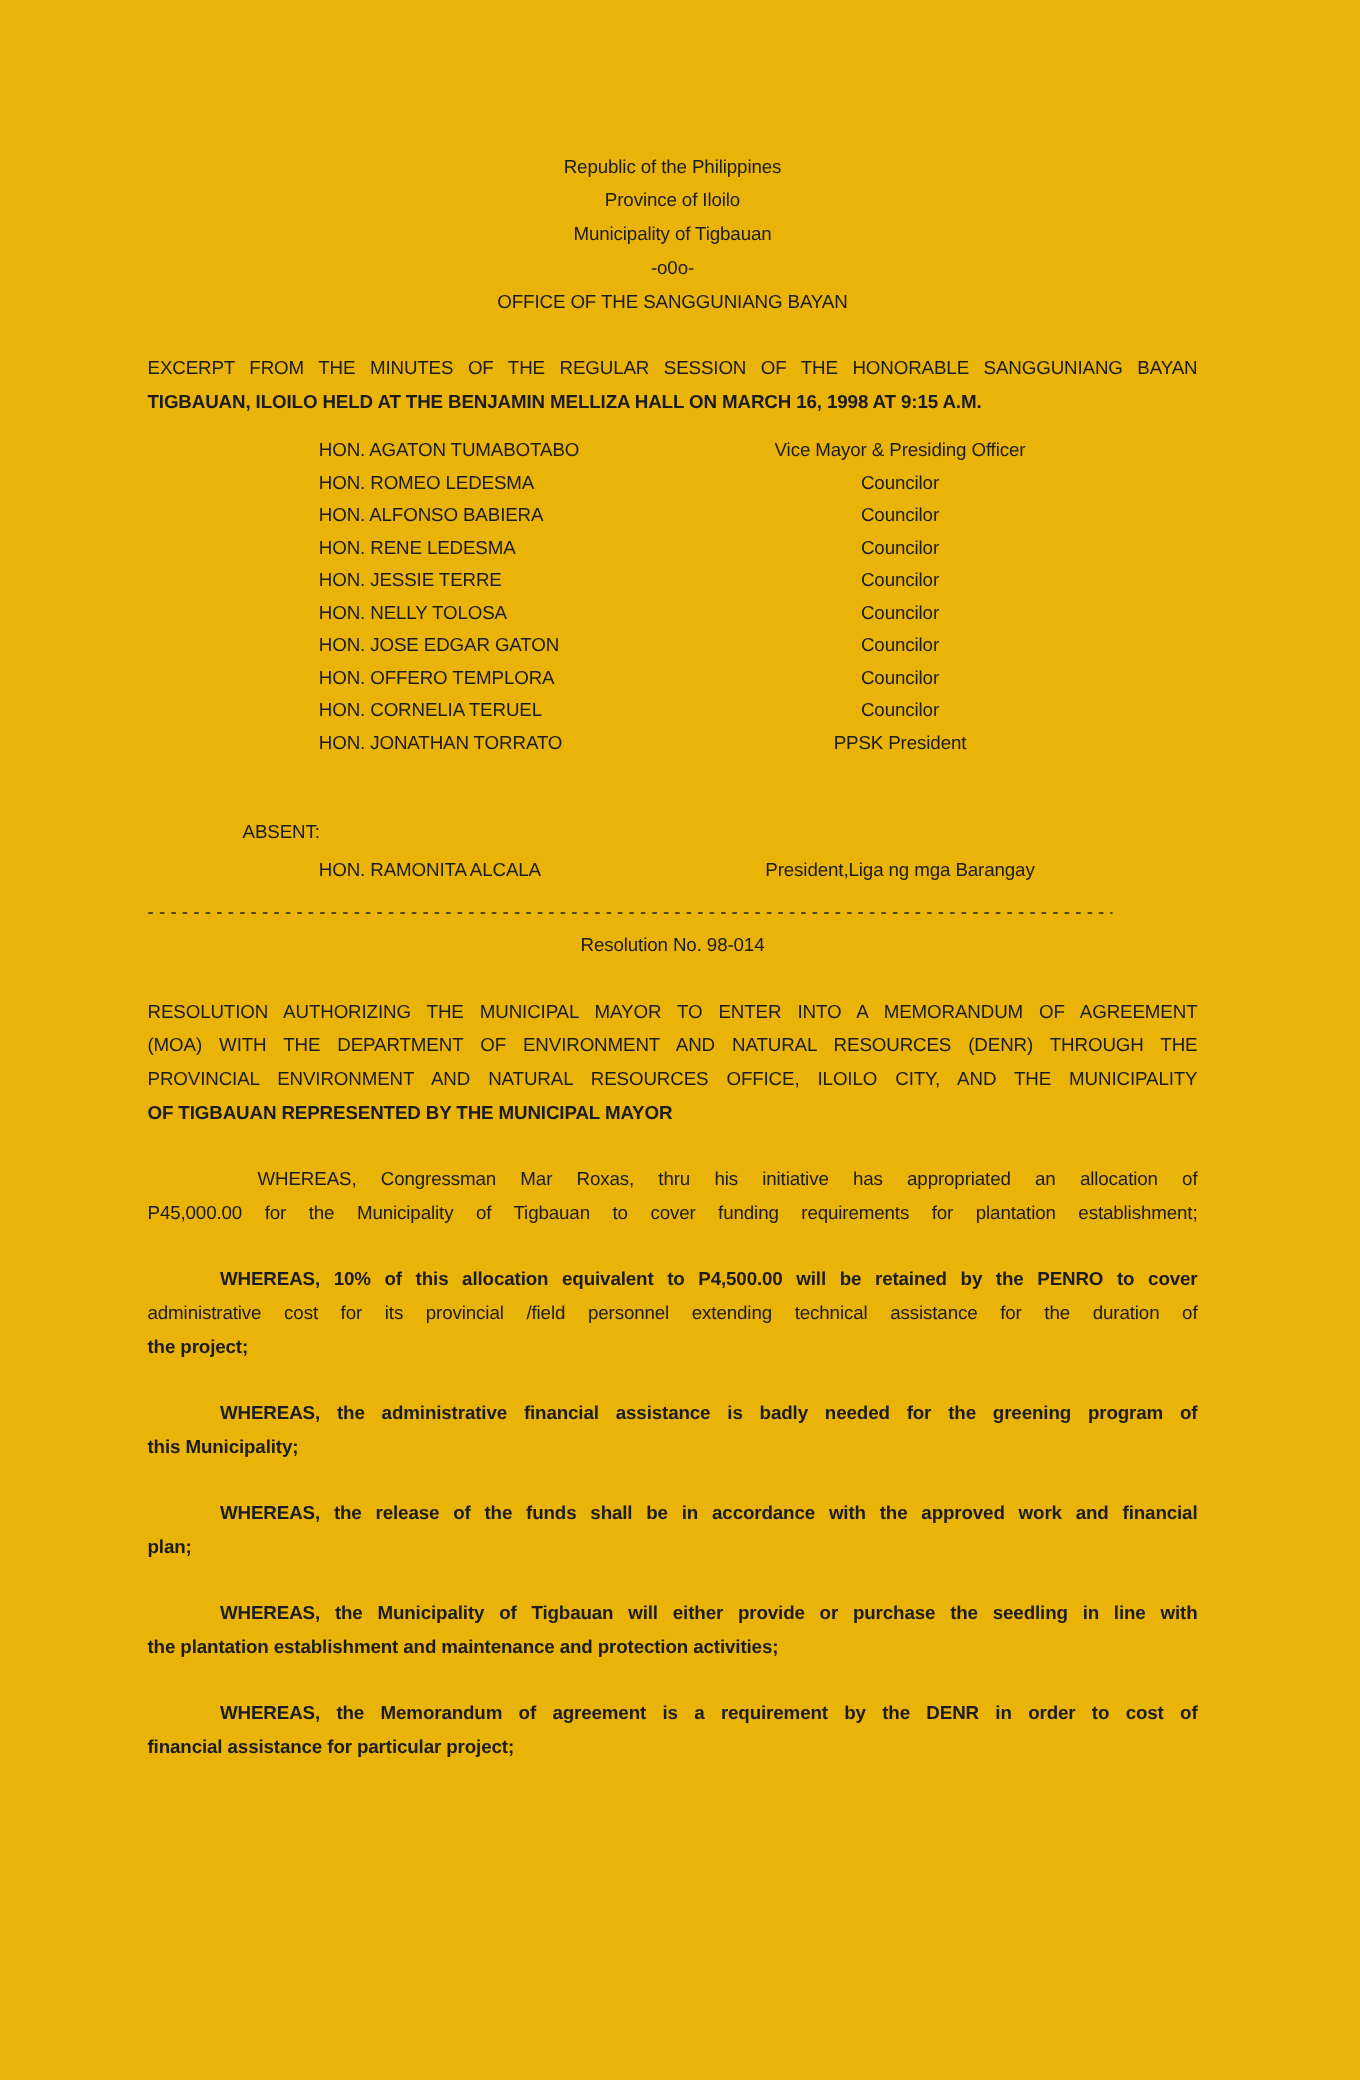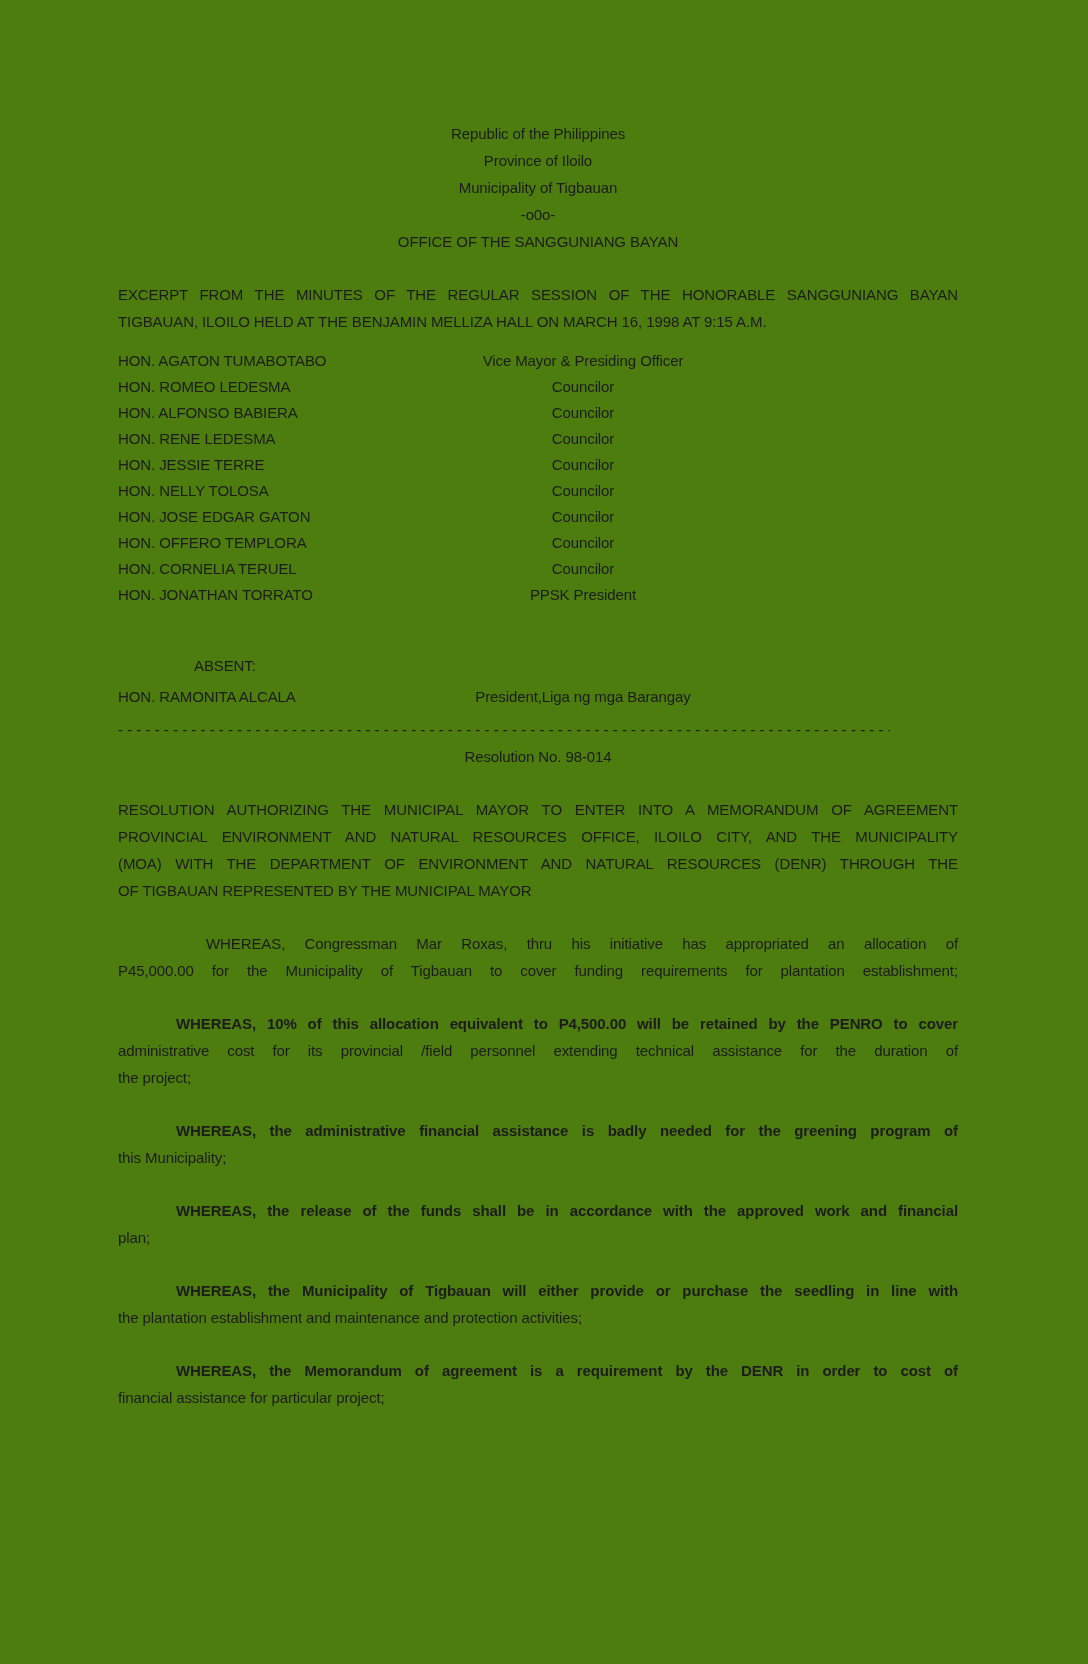--- a/index.html
+++ b/index.html
@@ -1,41 +1,41 @@
 <!DOCTYPE html>
 <html><head>
 <meta charset="utf-8">
 <style>
   html,body{margin:0;padding:0;background:#e8e8e8;}
   .page{
     position:relative;
     width:1088px;height:1664px;
     margin:0 auto;
-    background:#4d7c0f;
+    background:#eab308;
     color:#1c1c1c;
     font-family:"Liberation Sans","DejaVu Sans",sans-serif;
     font-size:15px;
     letter-spacing:-0.1px;
     box-sizing:border-box;
     padding:120px 130px 0 118px;
     overflow:hidden;
   }
   .hdr-line{text-align:center;line-height:27px;}
   .para{line-height:27px;}
   .jl{text-align:justify;text-align-last:justify;}
-  .ll{text-align:right;text-align-last:left;}
+  .ll{text-align:right;text-align-last:left;font-weight:bold;}
   .ind-lg{padding-left:88px;}
   .ind-sm{padding-left:58px;font-weight:bold;}
   .sec-label{margin-left:76px;line-height:27px;}
   .excerpt{margin-top:26px;}
   .present-label{margin-top:26px;}
   .roster{margin-top:13px;}
   .absent-label{margin-top:44px;}
   .absent-roster{margin-top:5px;}
-  .prow{display:flex;line-height:26px;}
+  .prow{display:flex;line-height:26px;margin-left:137px;}
   .pname{width:265px;flex:none;}
   .prole{width:400px;flex:none;text-align:center;}
   .divider{margin-top:6px;line-height:27px;width:772px;overflow:hidden;white-space:nowrap;letter-spacing:0;}
   .resno{text-align:center;line-height:27px;}
   .title-para{margin-top:26px;}
   .whereas{margin-top:26px;}
 </style>
 </head>
 <body>
 
@@ -106,22 +106,22 @@
       <div class="prole">President,Liga ng mga Barangay</div>
     </div>
   </div>
 
   <div class="divider">- - - - - - - - - - - - - - - - - - - - - - - - - - - - - - - - - - - - - - - - - - - - - - - - - - - - - - - - - - - - - - - - - - - - - - - - - - - - - - - - - - - - - - - - - - </div>
 
   <div class="resno">Resolution No. 98-014</div>
 
   <div class="para title-para">
     <div class="jl">RESOLUTION AUTHORIZING THE MUNICIPAL MAYOR TO ENTER INTO A MEMORANDUM OF AGREEMENT</div>
+    <div class="jl">(MOA) WITH THE DEPARTMENT OF ENVIRONMENT AND NATURAL RESOURCES (DENR) THROUGH THE</div>
     <div class="jl">PROVINCIAL ENVIRONMENT AND NATURAL RESOURCES OFFICE, ILOILO CITY, AND THE MUNICIPALITY</div>
-    <div class="jl">(MOA) WITH THE DEPARTMENT OF ENVIRONMENT AND NATURAL RESOURCES (DENR) THROUGH THE</div>
     <div class="ll">OF TIGBAUAN REPRESENTED BY THE MUNICIPAL MAYOR</div>
   </div>
 
   <div class="para whereas">
     <div class="jl ind-lg">WHEREAS, Congressman Mar Roxas, thru his initiative has appropriated an allocation of</div>
     <div class="jl">P45,000.00 for the Municipality of Tigbauan to cover funding requirements for plantation establishment;</div>
   </div>
 
   <div class="para whereas">
     <div class="jl ind-sm">WHEREAS, 10% of this allocation equivalent to P4,500.00 will be retained by the PENRO to cover</div>

